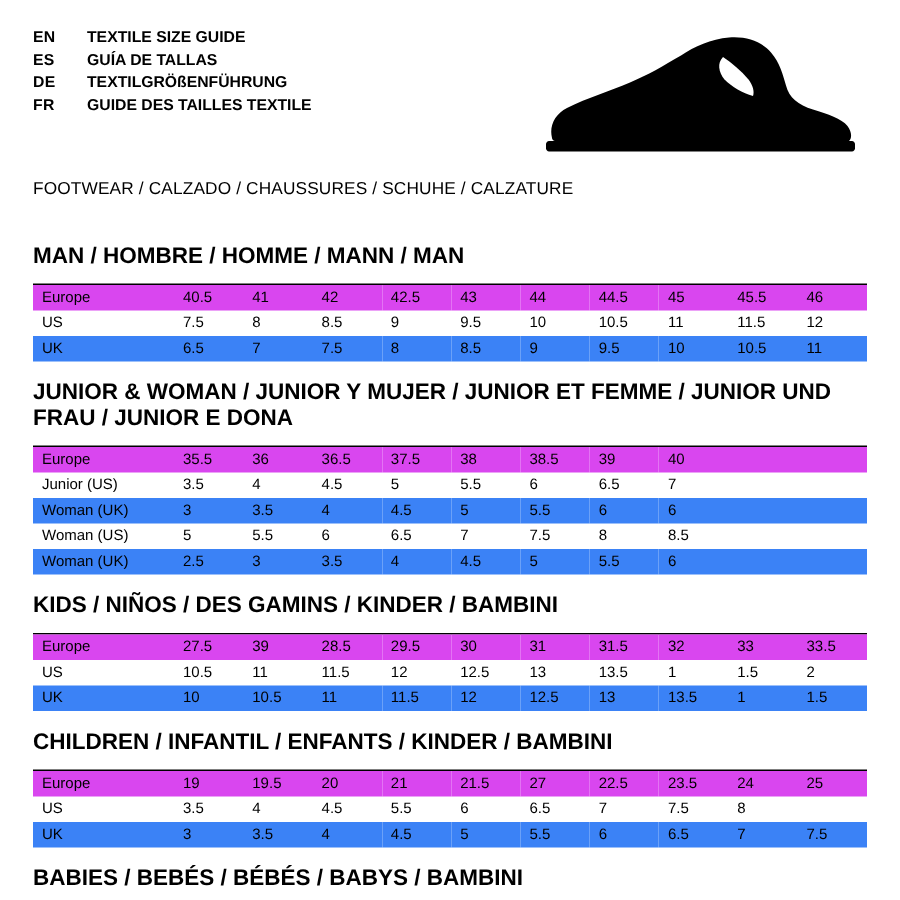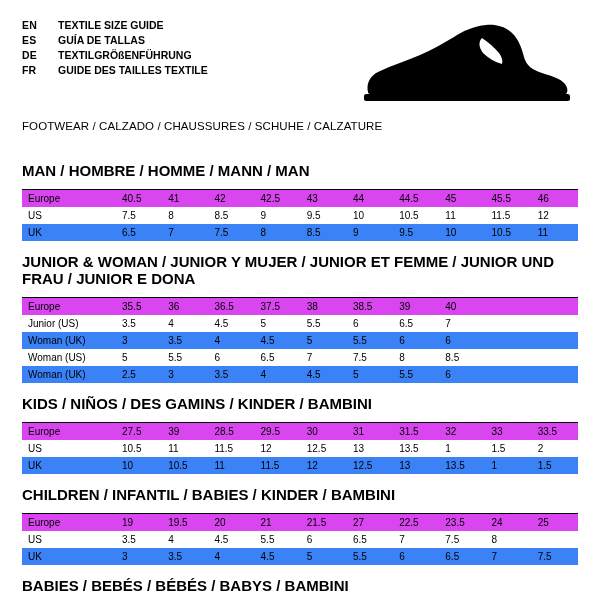--- a/index.html
+++ b/index.html
@@ -300,21 +300,21 @@
           <td>13</td>
           <td>13.5</td>
           <td>1</td>
           <td>1.5</td>
         </tr>
       </tbody>
     </table>
   </div>
 
   <div class="block">
-    <div class="block-title">CHILDREN / INFANTIL / BABIES / KINDER / BAMBINI</div>
+    <div class="block-title">CHILDREN / INFANTIL / ENFANTS / KINDER / BAMBINI</div>
     <div class="rule"></div>
     <table class="sizes">
       <tbody>
         <tr class="shade">
           <td class="rowlabel">Europe</td>
           <td>19</td>
           <td>19.5</td>
           <td>20</td>
           <td>21</td>
           <td>21.5</td>

